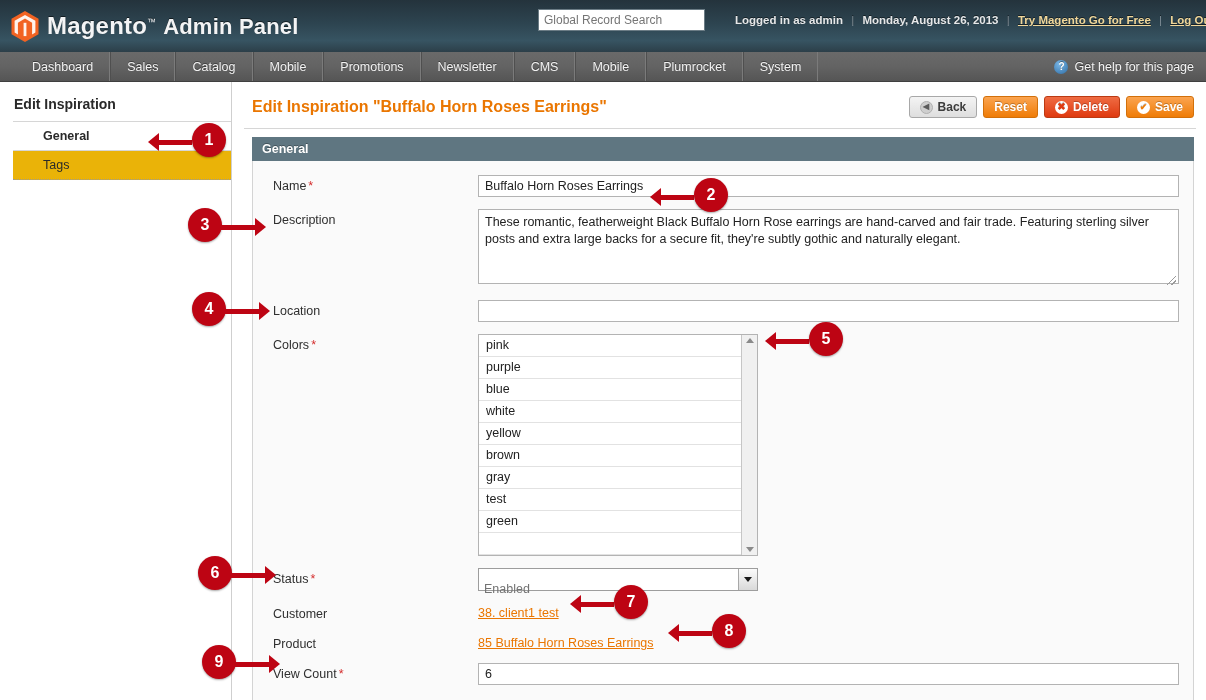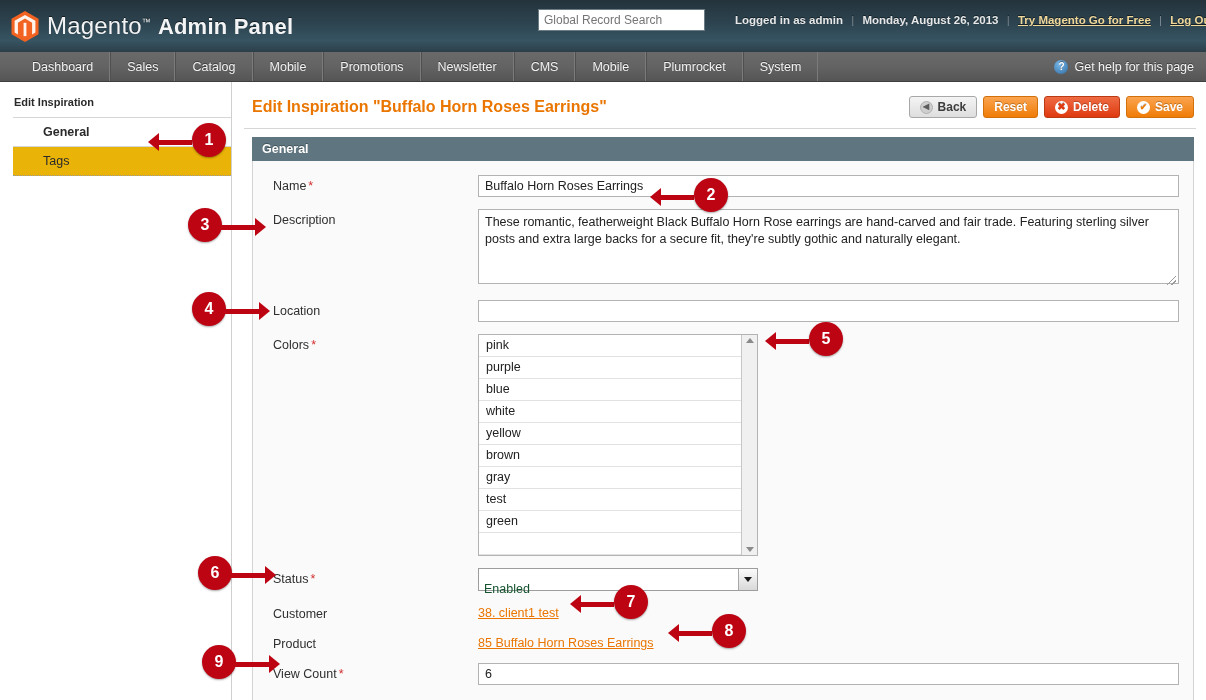--- a/index.html
+++ b/index.html
@@ -22,21 +22,21 @@
   }
   .logo-wrap { display: flex; align-items: center; gap: 7px; }
   .logo-hex { width: 30px; height: 33px; display: block; }
   .logo-text {
     color: #f3f4f5;
     font-size: 24px;
     letter-spacing: .2px;
     text-shadow: 0 -1px 0 rgba(0,0,0,.55);
     white-space: nowrap;
   }
-  .logo-text .light { font-weight: 400; }
+  .logo-text .light { font-weight: 700; }
   .logo-text .tm { font-size: 9px; vertical-align: super; }
   .logo-text .bold { font-weight: bold; font-size: 22px; }
 
   .header-right {
     position: absolute;
     left: 538px; top: 9px;
     right: 8px;
     display: flex;
     align-items: center;
     gap: 0;
@@ -106,21 +106,21 @@
 
   .sidebar {
     width: 232px;
     background: #ffffff;
     border-right: 1px solid #cfcfcf;
     padding-top: 14px;
     position: relative;
     flex: none;
   }
   .sidebar-title {
-    font-size: 11px;
+    font-size: 14px;
     font-weight: bold;
     color: #2a2a2a;
     padding: 0 0 9px 14px;
   }
   .sb-item {
     font-size: 12.5px;
     padding: 7px 0 7px 30px;
     border-top: 1px solid #d6d6d6;
     color: #2a2a2a;
     cursor: pointer;
@@ -273,21 +273,21 @@
   .arr-dn { border-top: 5px solid #8a8a8a; }
 
   
   .sel-wrap {
     width: 280px; height: 23px;
     border: 1px solid #9d9d9d;
     background: #fff;
     display: flex; align-items: stretch;
   }
   .sel-val {
-    flex: 1; font-size: 12.5px; color: #14532d;
+    flex: 1; font-size: 12.5px; color: #737373;
     display: flex; align-items: center; padding-left: 5px; margin-top: 18px;
   }
   .sel-btn {
     width: 19px;
     background: linear-gradient(to bottom, #fbfbfb, #d9d9d9);
     border-left: 1px solid #a8a8a8;
     display: flex; align-items: center; justify-content: center;
   }
   .sel-tri { width:0;height:0;border-left:4px solid transparent;border-right:4px solid transparent;border-top:5px solid #1a1a1a; }
 

